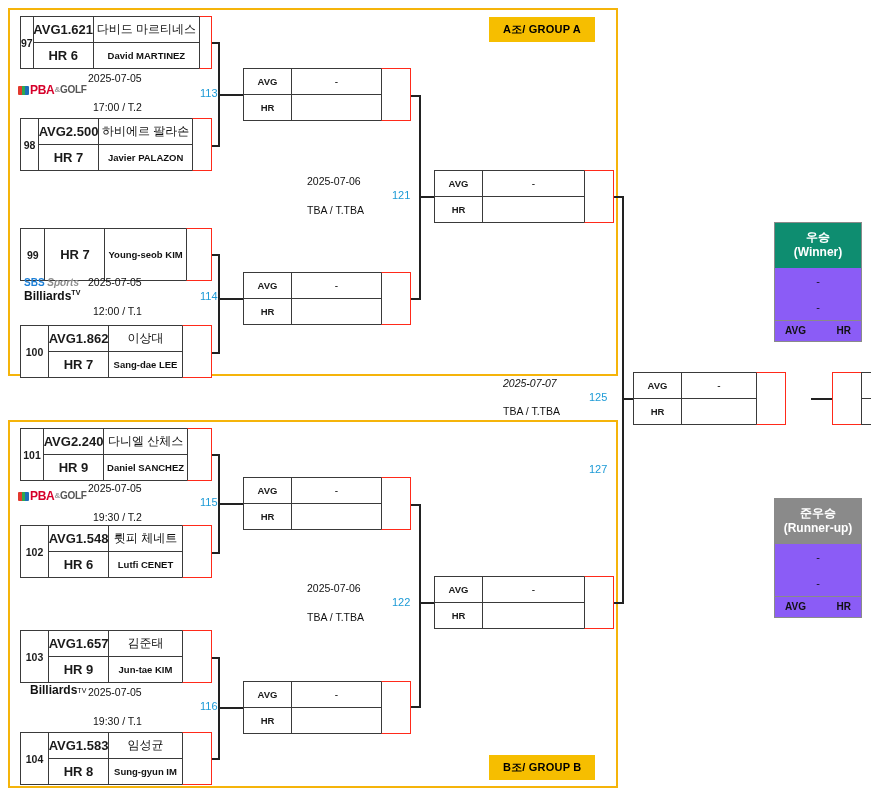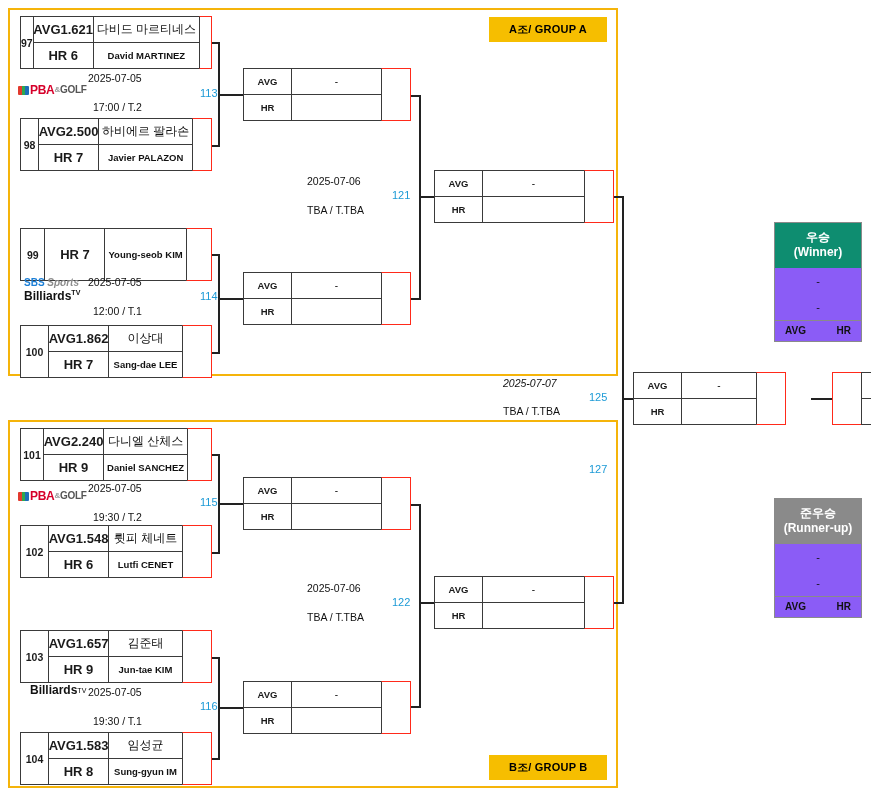--- a/index.html
+++ b/index.html
@@ -22,21 +22,21 @@
     border: 2px solid #F5B40A;
     background: #ffffff;
   }
   .group-label {
     position: absolute;
     background: #F6BE00;
     color: #000000;
     font-weight: bold;
     font-size: 11px;
     letter-spacing: .2px;
-    padding: 5px 20px;
+    padding: 5px 14px;
     text-align: center;
     white-space: nowrap;
   }
 
   
   .player {
     position: absolute;
     display: flex;
     border: 1px solid #3a3a3a;
     background: #fff;

